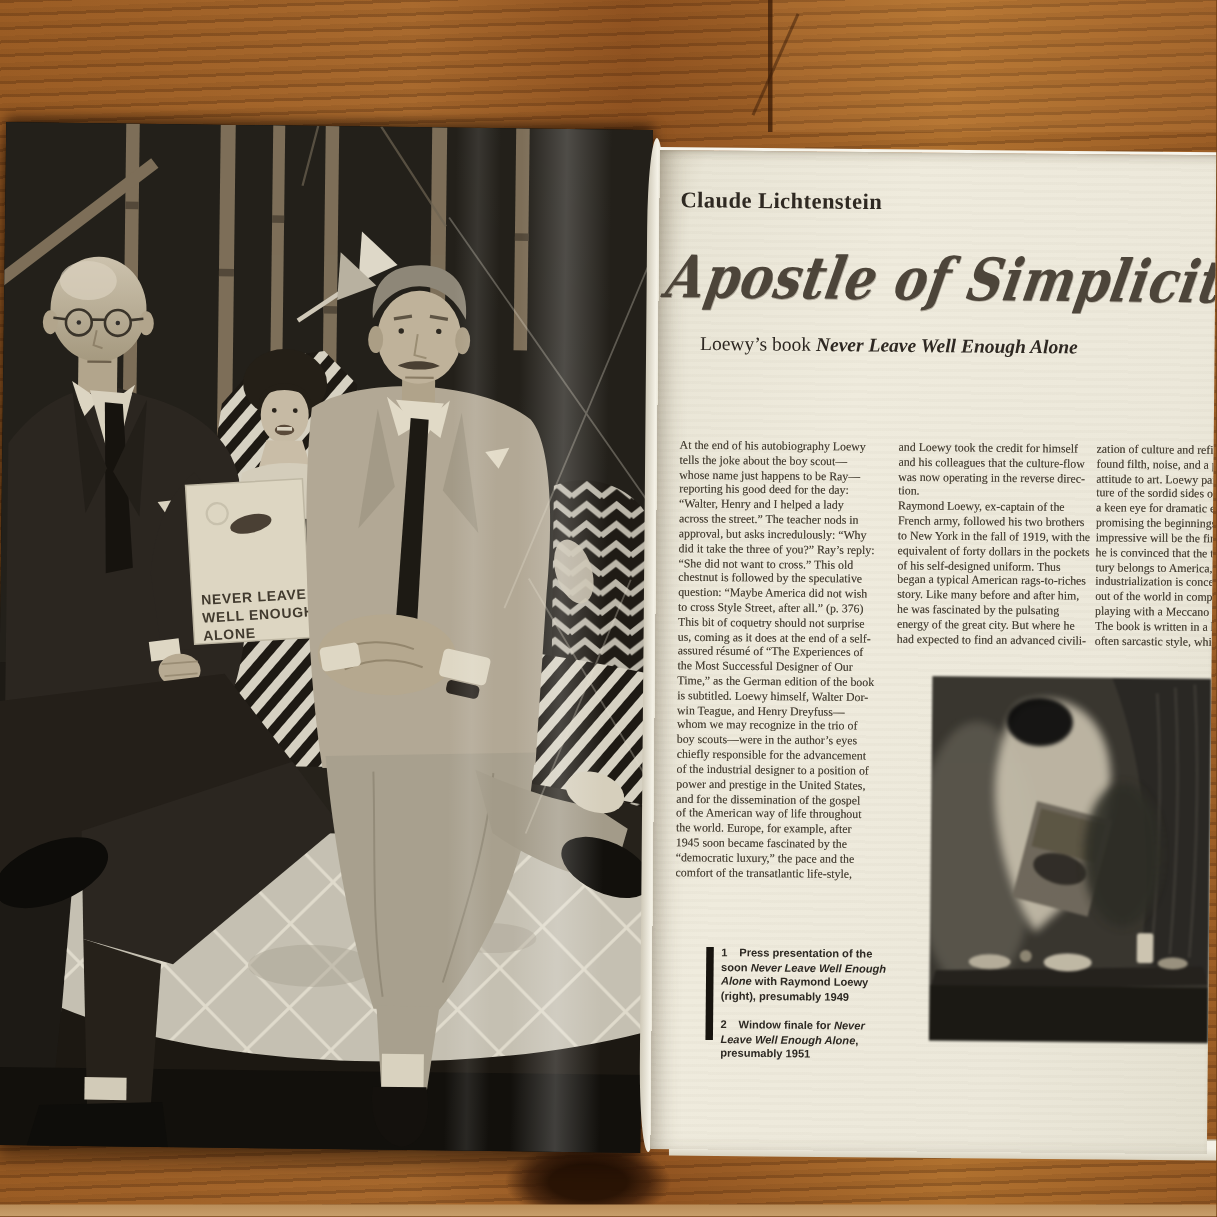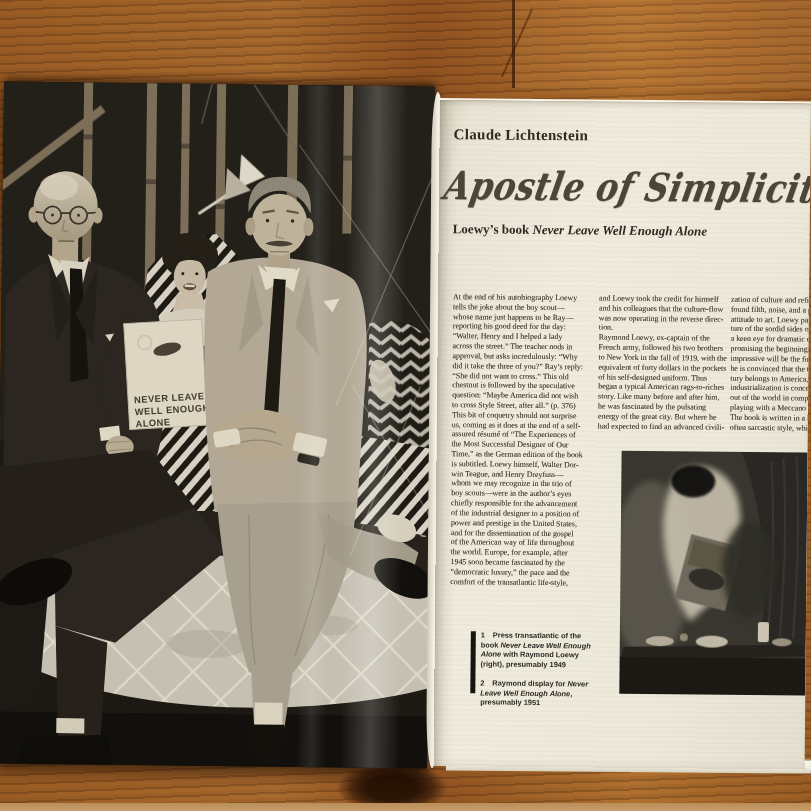--- a/index.html
+++ b/index.html
@@ -38,21 +38,21 @@
     border-top:2px solid #f7f5ec;}
   
   .author{position:absolute;left:14px;top:26px;font-size:15px;font-weight:600;
     letter-spacing:.3px;color:#2f2922;}
   .title-script{position:absolute;left:10px;top:62px;white-space:nowrap;
     font-family:"DejaVu Serif",serif;font-style:italic;font-weight:700;font-size:39px;
     color:#4d453a;letter-spacing:.5px;
     transform:skewX(-10deg) scaleX(.84);transform-origin:0 0;
     text-shadow:.6px .6px 0 rgba(62,52,40,.35);}
   .subtitle{position:absolute;left:14px;top:121px;font-size:13px;color:#2e2822;white-space:nowrap;}
-  .sub-b{font-weight:700;}
+  .sub-b{font-weight:400;margin-left:14px;}
   .sub-i{font-style:italic;font-weight:600;}
   .col{position:absolute;top:192px;color:#443d31;}
   .col .tl{font-size:7.9px;line-height:9.82px;white-space:nowrap;
     text-shadow:0 0 .4px rgba(68,61,49,.55);}
   .col1{left:15px;width:146px;}
   .col2{left:161px;width:136px;}
   .col3{left:293px;width:78px;overflow:hidden;}
   .cap-rule{position:absolute;left:36px;top:531px;width:5px;height:62px;background:#17140f;}
   .captions{position:absolute;left:46px;top:530px;width:119px;
     font-family:"Liberation Sans",sans-serif;font-size:7.4px;line-height:9.7px;
@@ -326,22 +326,22 @@
           <div class="tl">tury belongs to America, so far as</div>
           <div class="tl">industrialization is concerned, out</div>
           <div class="tl">out of the world in comparison to</div>
           <div class="tl">playing with a Meccano set, and</div>
           <div class="tl">   The book is written in a lively,</div>
           <div class="tl">often sarcastic style, which</div>
         </div>
 
       <div class="cap-rule"></div>
       <div class="captions">
-        <p class="cap"><span class="cap-num">1</span><span>Press transatlantic of the book </span><span class="i">Never Leave Well Enough Alone</span><span> with Raymond Loewy (right), presumably 1949</span></p>
-        <p class="cap"><span class="cap-num">2</span><span>Raymond display for </span><span class="i">Never Leave Well Enough Alone</span><span>, presumably 1951</span></p>
+        <p class="cap"><span class="cap-num">1</span><span>Press presentation of the soon </span><span class="i">Never Leave Well Enough Alone</span><span> with Raymond Loewy (right), presumably 1949</span></p>
+        <p class="cap"><span class="cap-num">2</span><span>Window finale for </span><span class="i">Never Leave Well Enough Alone</span><span>, presumably 1951</span></p>
       </div>
 
       <svg class="photo2" viewBox="0 0 186 243" preserveAspectRatio="none">
         <defs>
           <filter id="soft">
               <feGaussianBlur stdDeviation="1.2"></feGaussianBlur>
             </filter>
           <filter id="soft2">
               <feGaussianBlur stdDeviation="3"></feGaussianBlur>
             </filter>

